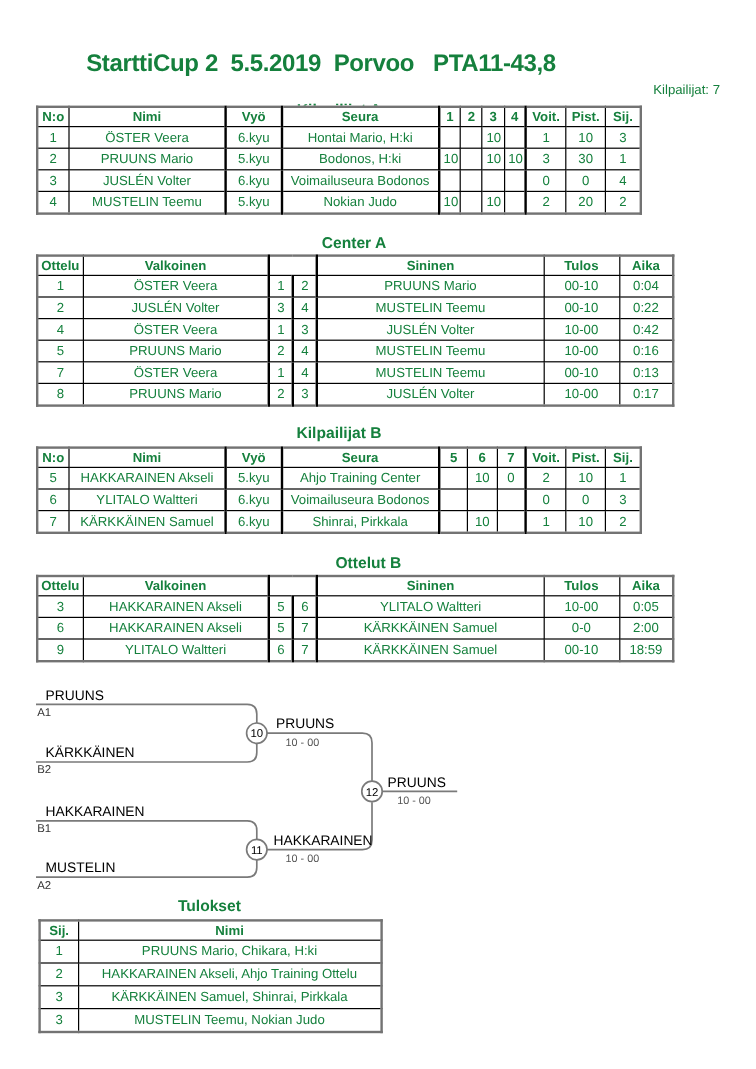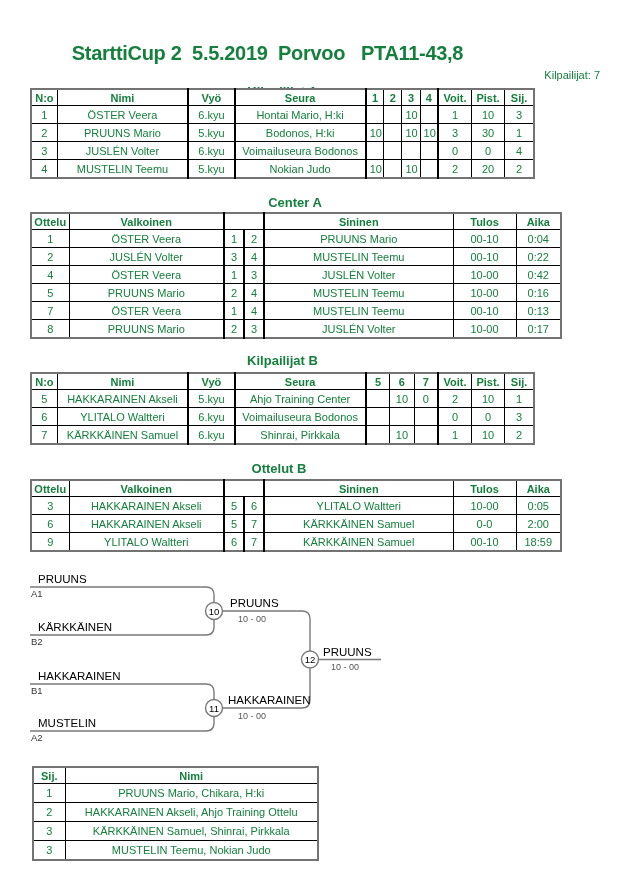--- a/index.html
+++ b/index.html
@@ -257,21 +257,21 @@
       <td class="ctr g"></td>
       <td class="ctr">10</td>
       <td class="ctr"></td>
       <td class="ctr g">1</td>
       <td class="ctr">10</td>
       <td class="ctr">2</td>
     </tr>
   </tbody>
     </table>
 
-  <div class="sec-title" style="left:14px;top:461px;width:530px;">Ottelut B</div>
+  <div class="sec-title" style="left:42px;top:461px;width:530px;">Ottelut B</div>
 
   <table style="left:30px;top:479px;width:530px;">
     <colgroup>
         <col style="width:38px">
         <col style="width:155px">
         <col style="width:20px">
         <col style="width:20px">
         <col style="width:189px">
         <col style="width:63px">
         <col style="width:45px">
@@ -342,20 +342,21 @@
     <text class="bk-seed" x="31" y="175.5">A2</text>
     <text class="bk-mno" x="214" y="146.5">11</text>
     <text class="bk-name" x="228" y="139">HAKKARAINEN</text>
     <text class="bk-score" x="238" y="153.5">10 - 00</text>
 
     <text class="bk-mno" x="310" y="98">12</text>
     <text class="bk-name" x="323" y="90.5">PRUUNS</text>
     <text class="bk-score" x="331" y="105">10 - 00</text>
   </svg>
 
+  <div class="sec-title" style="left:32px;top:747px;width:285px;">Tulokset</div>
 
   <table class="res" style="left:32px;top:766px;width:285px;">
     <colgroup>
         <col style="width:32px">
         <col style="width:253px">
       </colgroup>
     <tbody>
         <tr>
       <th class="ctr">Sij.</th>
       <th class="ctr">Nimi</th>

